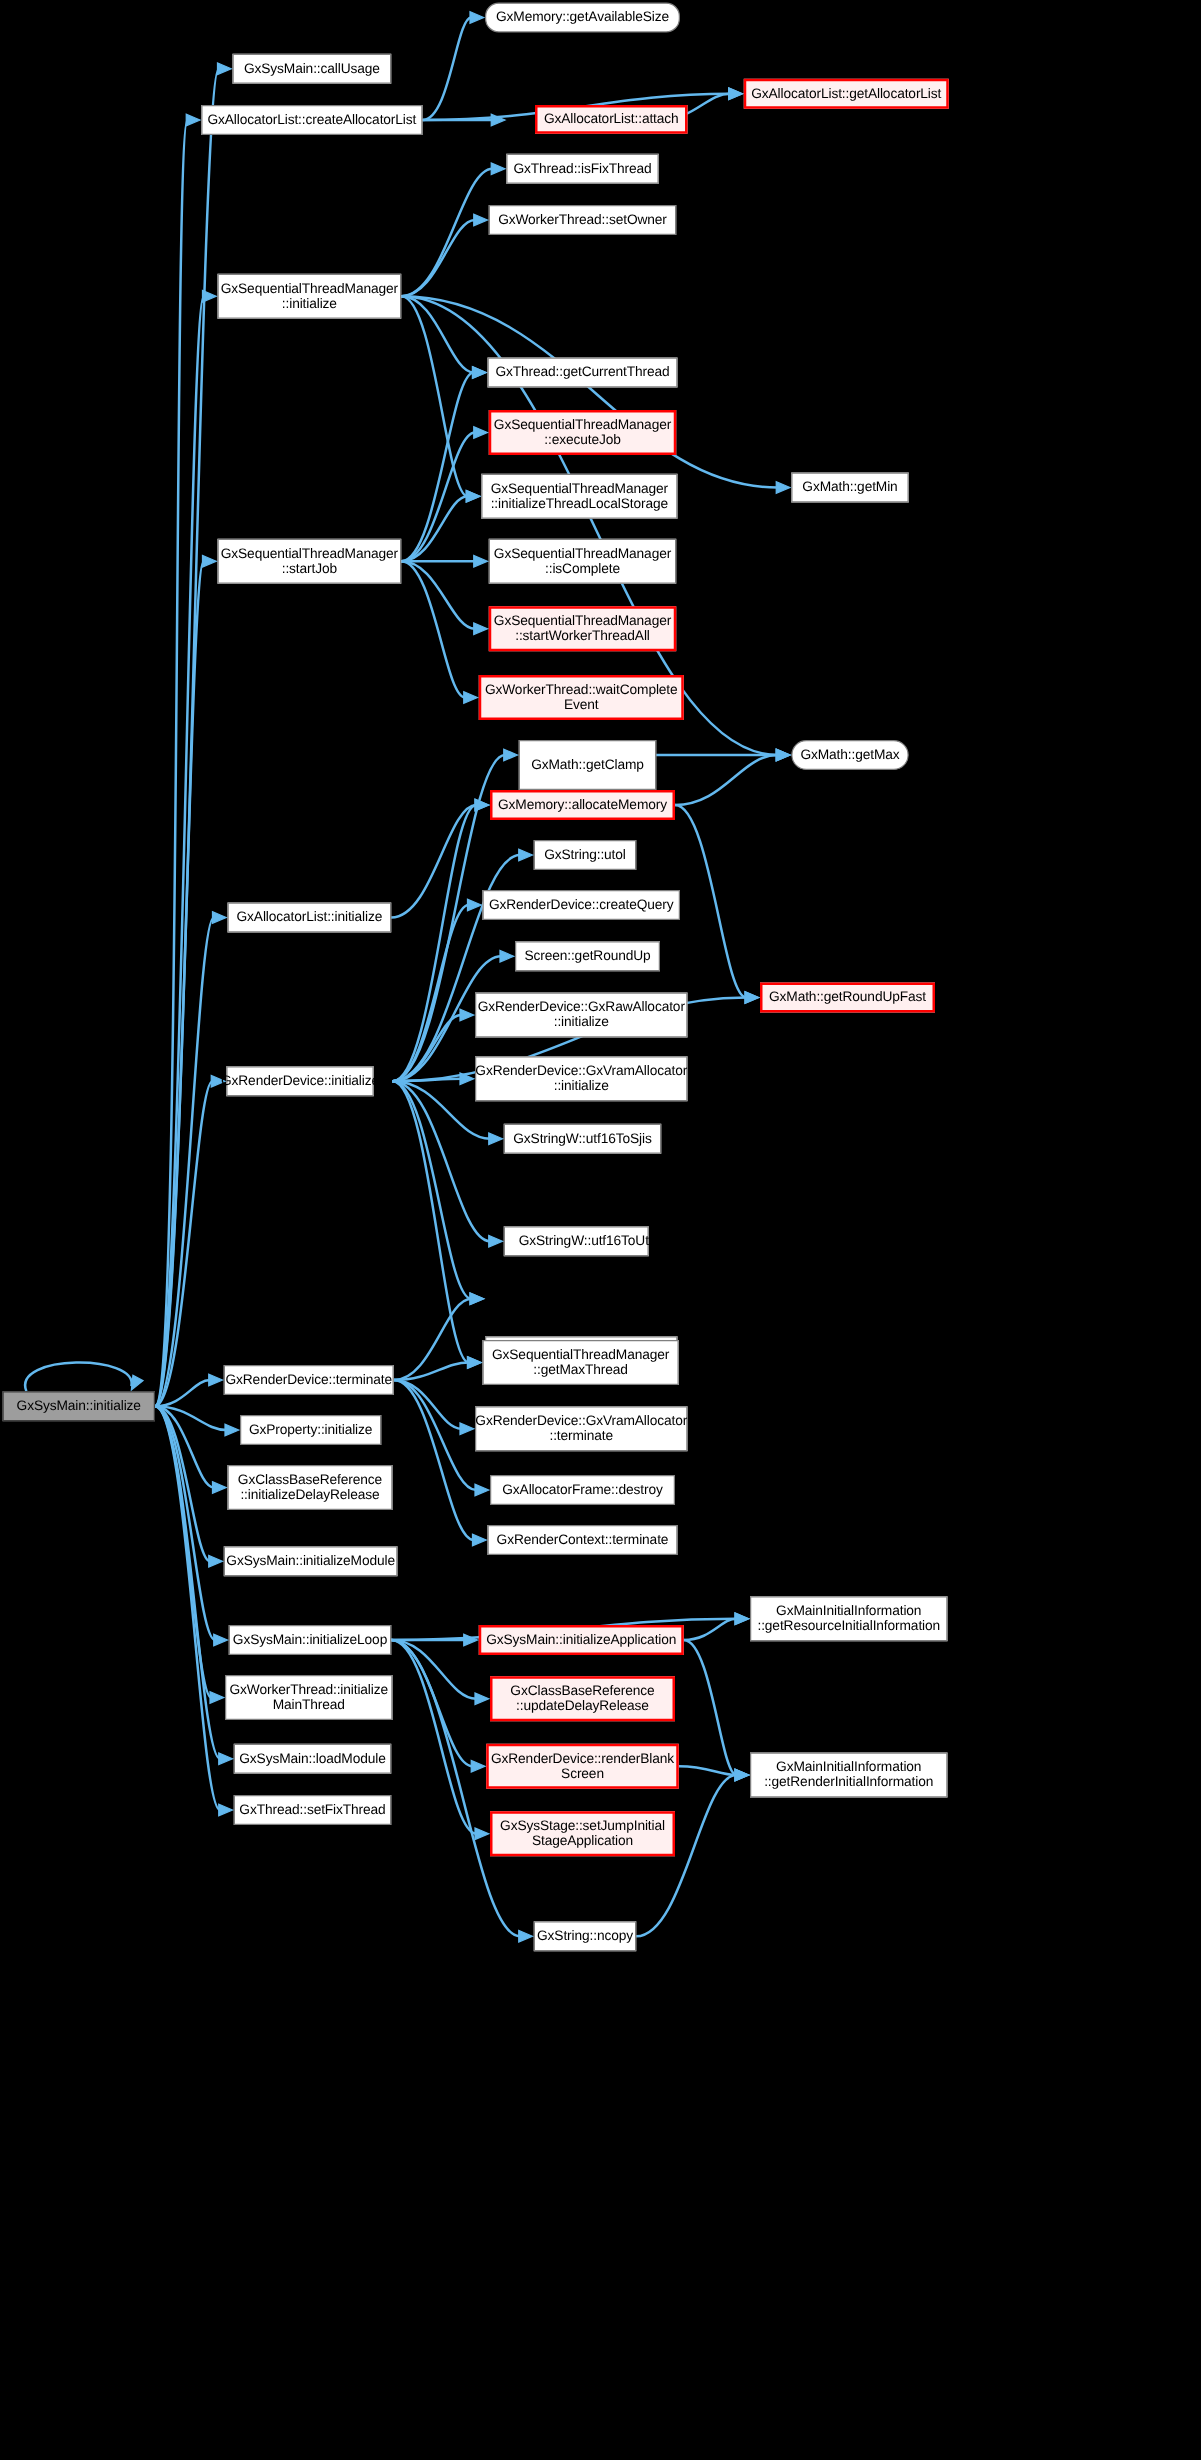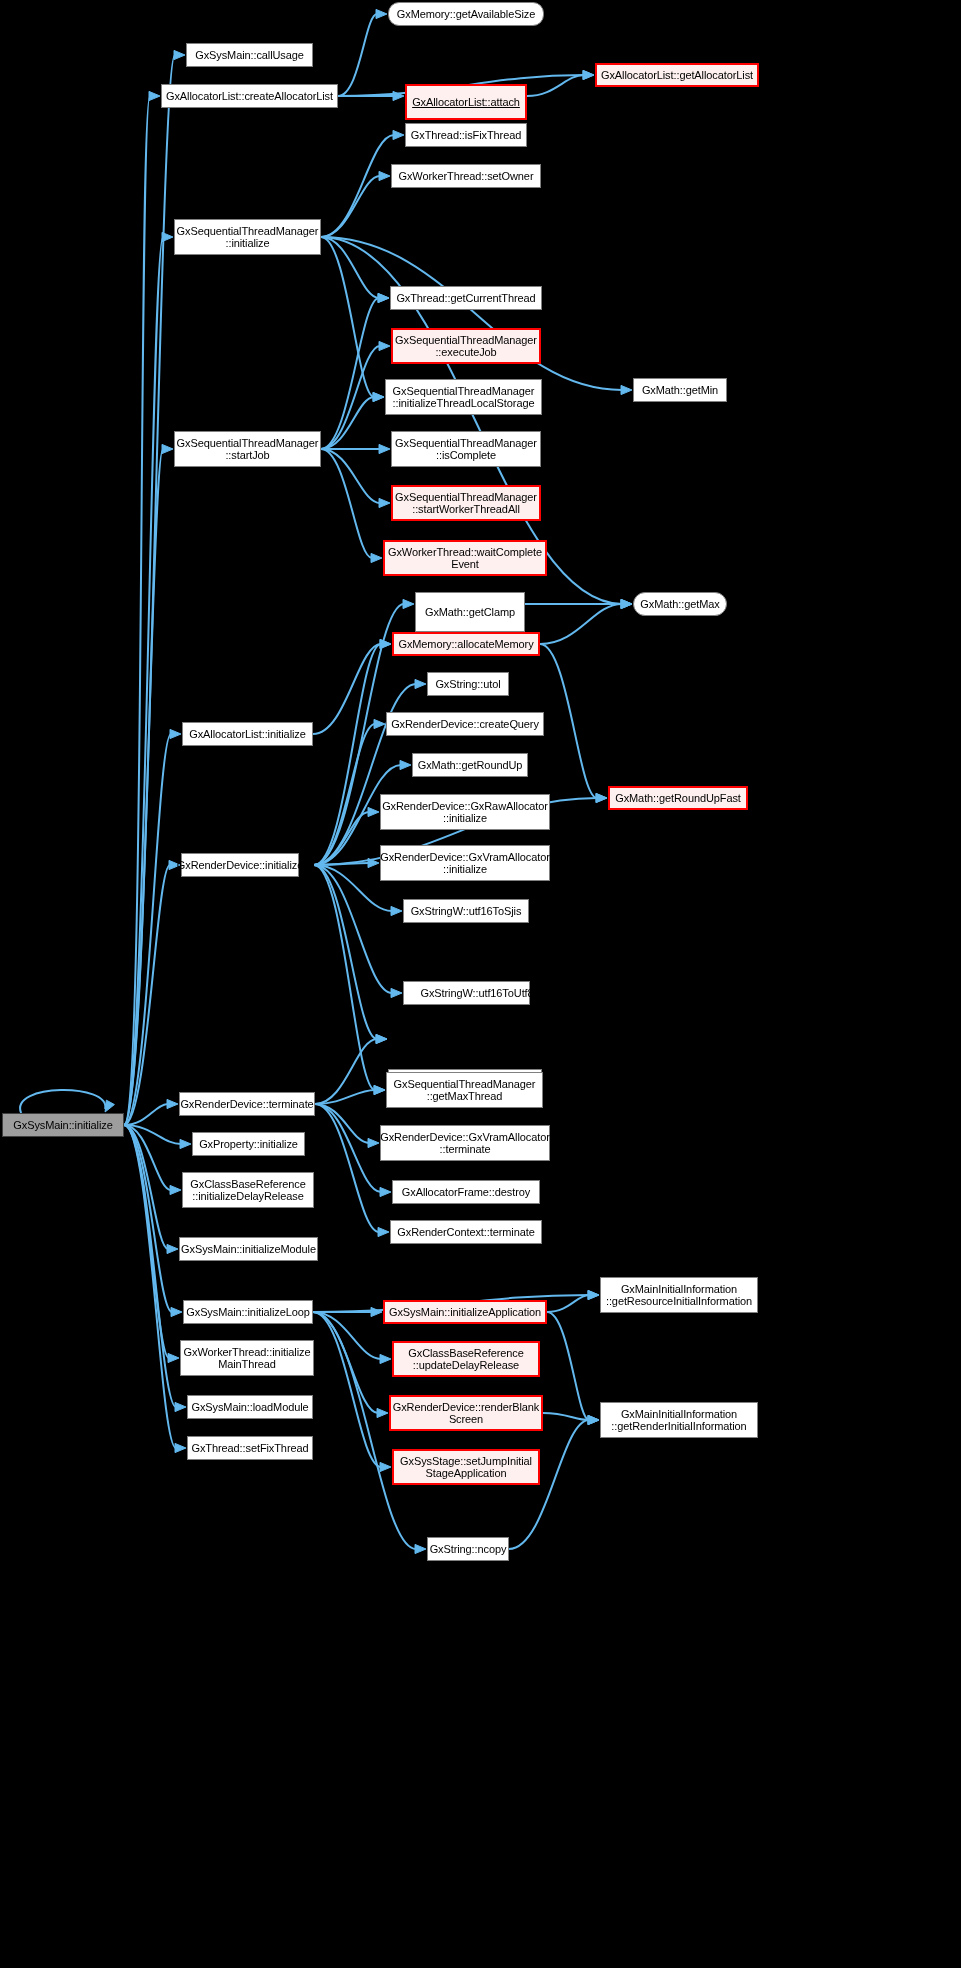--- a/index.html
+++ b/index.html
@@ -143,21 +143,21 @@
       <path d="M 543 1413 C 566.94 1413, 575.06 1420, 589 1420" class="e"></path>
       <polygon points="599.00,1420.00 588.00,1415.40 588.00,1424.60" class="ah"></polygon>
       <path d="M 509 1549 C 547.22 1549, 560.78 1420, 589 1420" class="e"></path>
       <polygon points="599.00,1420.00 588.00,1415.40 588.00,1424.60" class="ah"></polygon>
     </svg>
   <div id="node-layer">
       <div class="node cur" style="left: 2px; top: 1113px; width: 122px; height: 24px;">GxSysMain::initialize</div>
       <div class="node" style="left: 186px; top: 43px; width: 127px; height: 24px;">GxSysMain::callUsage</div>
       <div class="node" style="left: 161px; top: 84px; width: 177px; height: 24px;">GxAllocatorList::createAllocatorList</div>
       <div class="node" style="left: 388px; top: 2px; width: 156px; height: 24px; border-radius: 11px;">GxMemory::getAvailableSize</div>
-      <div class="node hl" style="left: 405px; top: 84px; width: 122px; height: 36px; text-decoration: underline;">GxAllocatorList::attach</div>
+      <div class="node hl" style="left: 428px; top: 84px; width: 122px; height: 23px;">GxAllocatorList::attach</div>
       <div class="node hl" style="left: 595px; top: 63px; width: 164px; height: 24px;">GxAllocatorList::getAllocatorList</div>
       <div class="node" style="left: 405px; top: 123px; width: 122px; height: 24px;">GxThread::isFixThread</div>
       <div class="node" style="left: 391px; top: 164px; width: 150px; height: 24px;">GxWorkerThread::setOwner</div>
       <div class="node" style="left: 174px; top: 219px; width: 147px; height: 36px;">GxSequentialThreadManager
 ::initialize</div>
       <div class="node" style="left: 390px; top: 286px; width: 152px; height: 24px;">GxThread::getCurrentThread</div>
       <div class="node hl" style="left: 391px; top: 328px; width: 150px; height: 36px;">GxSequentialThreadManager
 ::executeJob</div>
       <div class="node" style="left: 385px; top: 379px; width: 157px; height: 36px;">GxSequentialThreadManager
 ::initializeThreadLocalStorage</div>
@@ -168,30 +168,30 @@
       <div class="node hl" style="left: 383px; top: 540px; width: 164px; height: 36px;">GxWorkerThread::waitComplete
 Event</div>
       <div class="node" style="left: 174px; top: 431px; width: 147px; height: 36px;">GxSequentialThreadManager
 ::startJob</div>
       <div class="node" style="left: 633px; top: 378px; width: 94px; height: 24px;">GxMath::getMin</div>
       <div class="node" style="left: 415px; top: 592px; width: 110px; height: 40px;">GxMath::getClamp</div>
       <div class="node" style="left: 633px; top: 592px; width: 94px; height: 24px; border-radius: 12px;">GxMath::getMax</div>
       <div class="node hl" style="left: 392px; top: 632px; width: 148px; height: 24px;">GxMemory::allocateMemory</div>
       <div class="node" style="left: 427px; top: 672px; width: 82px; height: 24px;">GxString::utol</div>
       <div class="node" style="left: 386px; top: 712px; width: 158px; height: 24px;">GxRenderDevice::createQuery</div>
-      <div class="node" style="left: 412px; top: 753px; width: 116px; height: 24px;">GxMath::getRoundUp</div>
+      <div class="node" style="left: 412px; top: 753px; width: 116px; height: 24px;">Screen::getRoundUp</div>
       <div class="node hl" style="left: 608px; top: 786px; width: 140px; height: 24px;">GxMath::getRoundUpFast</div>
       <div class="node" style="left: 380px; top: 794px; width: 170px; height: 36px;">GxRenderDevice::GxRawAllocator
 ::initialize</div>
       <div class="node" style="left: 380px; top: 845px; width: 170px; height: 36px;">GxRenderDevice::GxVramAllocator
 ::initialize</div>
       <div class="node" style="left: 403px; top: 899px; width: 126px; height: 24px;">GxStringW::utf16ToSjis</div>
       <div class="node" style="left: 182px; top: 722px; width: 131px; height: 24px;">GxAllocatorList::initialize</div>
       <div class="node" style="left: 181px; top: 853px; width: 118px; height: 24px;">GxRenderDevice::initialize</div>
-      <div class="node" style="left: 403px; top: 981px; width: 127px; height: 24px; padding-left: 24px;">GxStringW::utf16ToUtf8</div>
+      <div class="node" style="left: 403px; top: 981px; width: 116px; height: 24px; padding-left: 24px;">GxStringW::utf16ToUtf8</div>
       <div class="node" style="left: 388px; top: 1021px; width: 154px; height: 36px; margin-top: 48px;">GxSysMain::getSequential
 ThreadManager</div>
       <div class="node" style="left: 386px; top: 1072px; width: 157px; height: 36px;">GxSequentialThreadManager
 ::getMaxThread</div>
       <div class="node" style="left: 179px; top: 1092px; width: 136px; height: 24px;">GxRenderDevice::terminate</div>
       <div class="node" style="left: 192px; top: 1132px; width: 113px; height: 24px;">GxProperty::initialize</div>
       <div class="node" style="left: 182px; top: 1172px; width: 132px; height: 36px;">GxClassBaseReference
 ::initializeDelayRelease</div>
       <div class="node" style="left: 380px; top: 1125px; width: 170px; height: 36px;">GxRenderDevice::GxVramAllocator
 ::terminate</div>

